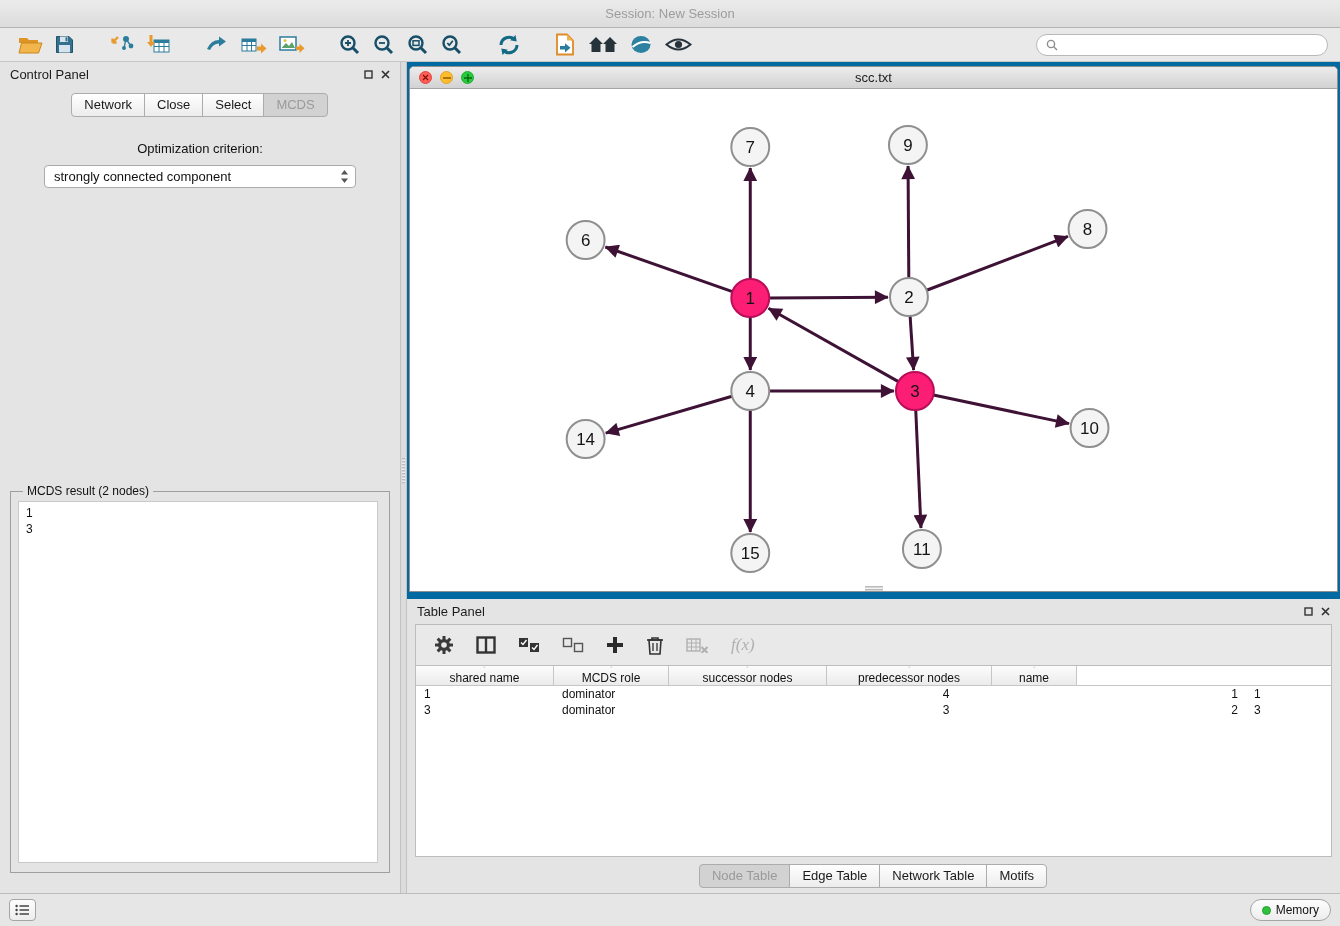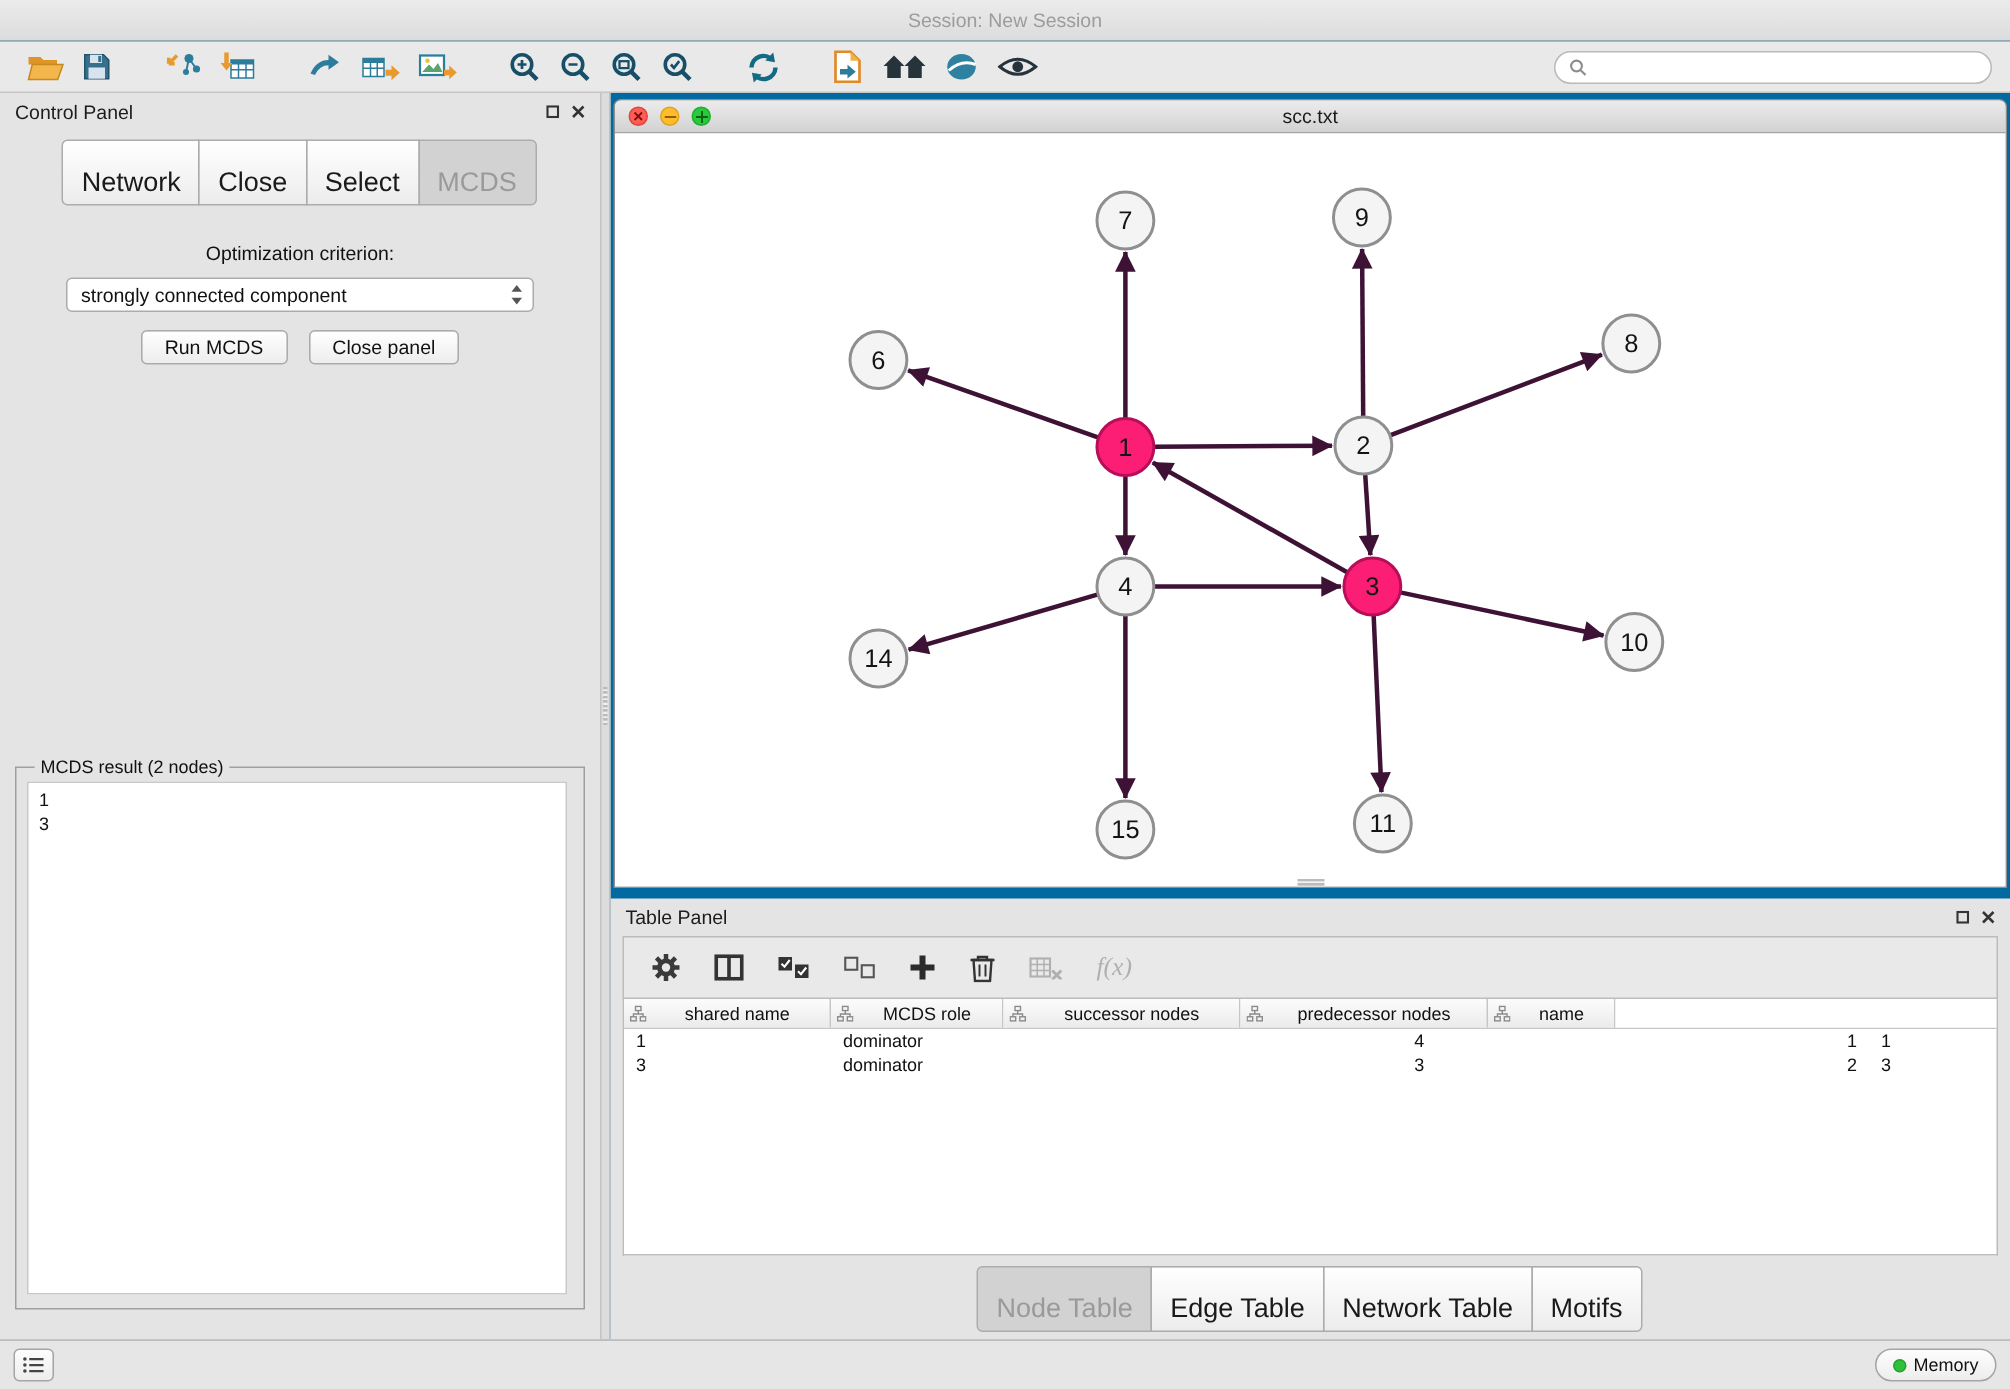--- a/index.html
+++ b/index.html
@@ -21,21 +21,21 @@
 
   
   .main { display:flex; height:831px; }
 
   
   .control-panel { width:400px; background:#e4e4e4; display:flex; flex-direction:column; }
   .cp-header, .tp-header { height:25px; display:flex; align-items:center; padding:0 10px; font-size:13px; color:#1c1c1c; gap:8px; }
   .spacer { flex:1; }
   .win-btn { display:flex; align-items:center; cursor:pointer; }
   .cp-tabs { display:flex; justify-content:center; margin-top:6px; }
-  .tab { font-size:18px; color:#1a1a1a; padding:17px 12px 4px; background:linear-gradient(#ffffff,#ececec);
+  .tab { font-size:13px; color:#1a1a1a; padding:3px 12px 4px; background:linear-gradient(#ffffff,#ececec);
          border:1px solid #acacac; margin-left:-1px; cursor:pointer; white-space:nowrap; }
   .tab:first-child { border-radius:4px 0 0 4px; }
   .tab:last-child { border-radius:0 4px 4px 0; }
   .tab.active { background:#d2d2d2; color:#9a9a9a; }
   .cp-body { flex:1; margin:6px; position:relative; }
   .opt-label { text-align:center; font-size:13px; margin-top:18px; color:#111; }
   .dropdown { width:312px; height:23px; margin:9px auto 0; background:#fff; border:1px solid #ababab; border-radius:4px;
               display:flex; align-items:center; padding:0 6px 0 9px; font-size:13px; cursor:pointer; color:#111; }
   .dd-val { flex:1; }
   .btn-row { display:flex; justify-content:center; gap:14px; margin-top:12px; }
@@ -71,21 +71,21 @@
   
   .table-panel { flex:1; margin-top:7px; display:flex; flex-direction:column; background:#e4e4e4; min-height:0; }
   .tp-toolbar { margin:0 8px; border:1px solid #bcbcbc; background:#e9e9e9; height:42px; display:flex; align-items:center;
                 padding:0 18px; gap:22px; flex-shrink:0; }
   .tpi { display:flex; align-items:center; cursor:pointer; }
   .fx { font-family:"Liberation Serif", serif; font-style:italic; font-size:17px; color:#b0b0b0; }
   .tp-table { margin:0 8px; border:1px solid #bcbcbc; border-top:none; background:#fff; flex:1; min-height:0;
               display:flex; flex-direction:column; overflow:hidden; }
   .thead { display:flex; border-bottom:1px solid #c6c6c6; flex-shrink:0; }
   .th { height:19px; display:flex; align-items:center; padding:0 4px; gap:3px; font-size:12px; color:#111;
-        background:linear-gradient(#fcfcfc,#ebebeb); border-right:1px solid #c6c6c6; cursor:pointer; }
+        background:linear-gradient(#fcfcfc,#ebebeb); border-right:1px solid #c6c6c6; cursor:pointer;flex-direction:column; }
   .th .th-label { flex:1; text-align:center; }
   .th-fill { flex:1; background:#fff; }
   .tbody { flex:1; overflow:auto; }
   .tr { display:flex; height:16px; align-items:center; font-size:12px; color:#111; cursor:default; }
   .td { padding:0 8px; overflow:hidden; white-space:nowrap; }
   .td.right { text-align:right; }
   .tp-tabs { display:flex; justify-content:center; margin:7px 0 5px; }
 
   
   .statusbar { height:33px; border-top:1px solid #bcbcbc; background:#e6e6e6; display:flex; align-items:center; padding:0 9px; }
@@ -258,24 +258,20 @@
           <div class="tab active">MCDS</div>
         </div>
       <div class="cp-body">
         <div class="opt-label">Optimization criterion:</div>
         <div class="dropdown">
           <span class="dd-val">strongly connected component</span>
           <svg width="9" height="15" viewBox="0 0 9 15">
             <path d="M4.5 1 L8 5.5 H1 Z" fill="#555"></path>
             <path d="M4.5 14 L1 9.5 H8 Z" fill="#555"></path>
           </svg>
-        </div>
-        <div class="btn-row">
-          <button class="btn">Run MCDS</button>
-          <button class="btn">Close panel</button>
         </div>
         <div class="result-group">
           <span class="result-legend">MCDS result (2 nodes)</span>
           <div class="result-list">
               <div class="result-item">1</div>
               <div class="result-item">3</div>
             </div>
         </div>
       </div>
     </div>

